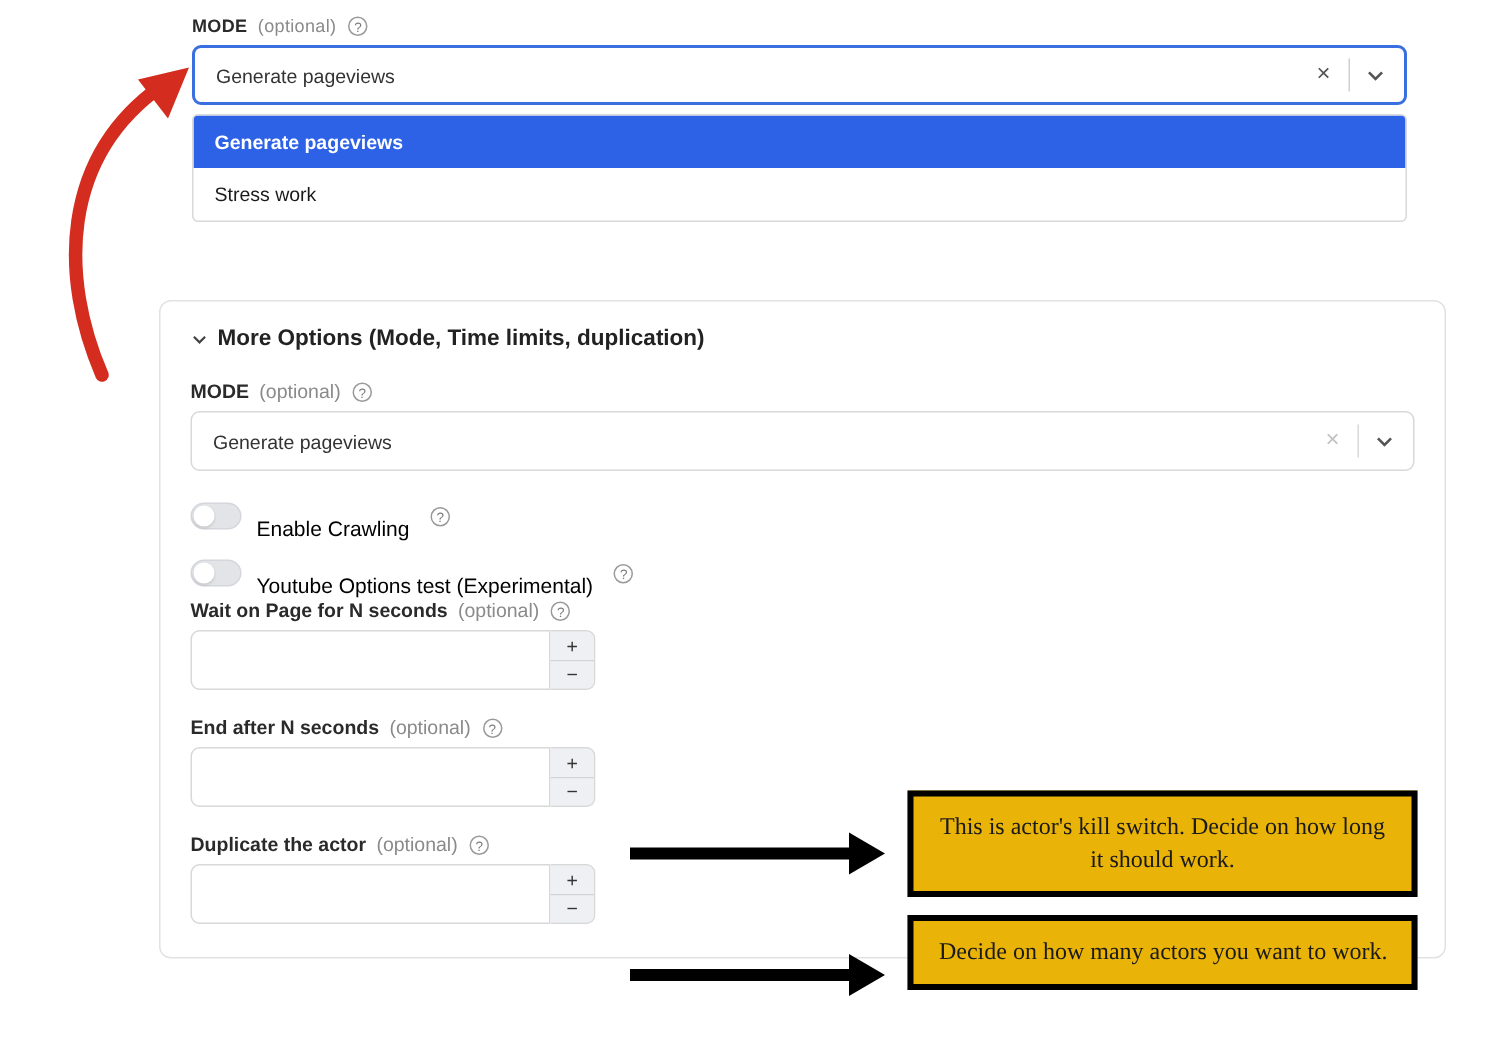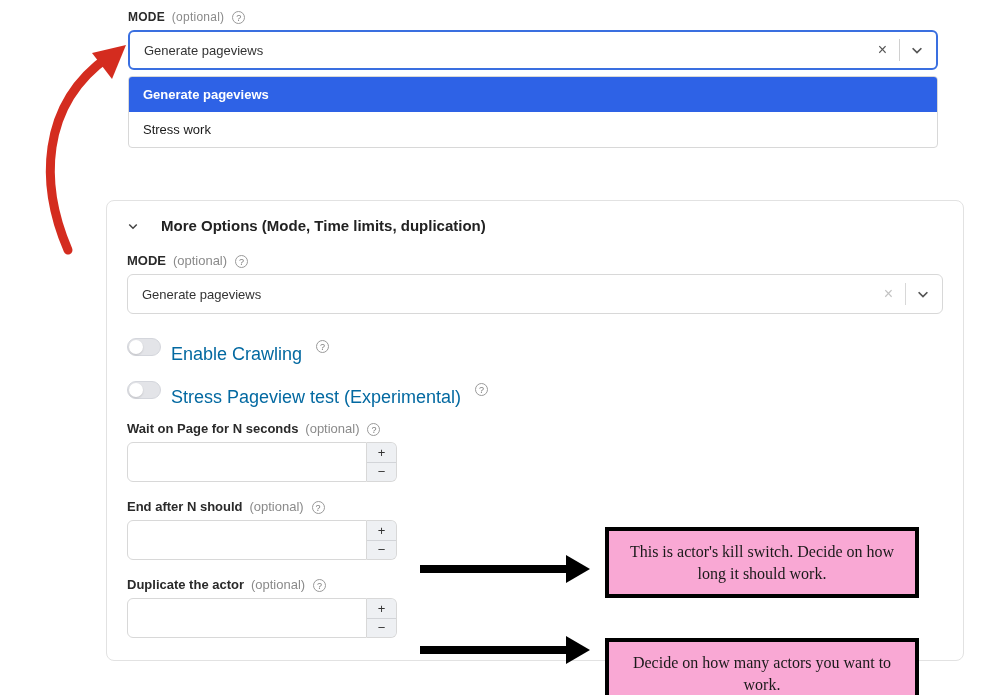--- a/index.html
+++ b/index.html
@@ -63,21 +63,21 @@
   }
 
   
   .card {
     position: absolute; left: 106px; top: 200px; width: 858px;
     border: 1px solid #e2e2e2; border-radius: 8px;
     padding: 16px 20px 22px 20px;
     background: #fff;
   }
   .section-header {
-    display: flex; align-items: center; gap: 22px;
+    display: flex; align-items: center; gap: 6px;
     font-weight: 700; font-size: 15px; color: #222;
     cursor: pointer; margin-bottom: 18px;
   }
   .section-header .chev-sm { color: #444; }
 
   .inner-label { font-size: 13px; font-weight: 700; color: #2a2a2a; }
   .inner-label .optional { font-weight: 400; color: #8a8a8a; margin-left: 3px; }
 
   .inner-select {
     margin-top: 6px;
@@ -100,21 +100,21 @@
     width: 34px; height: 18px; border-radius: 9px;
     background: #e3e4e8; position: relative; cursor: pointer;
     border: 1px solid #d4d6dc;
     flex-shrink: 0;
   }
   .toggle::after {
     content: ""; position: absolute; left: 1px; top: 1px;
     width: 14px; height: 14px; background: #fff;
     border-radius: 50%; box-shadow: 0 1px 2px rgba(0,0,0,.15);
   }
-  .toggle-label { font-size: 18px; color: #0369a1; margin-top: 16px; }
+  .toggle-label { font-size: 14px; color: #000000; margin-top: 16px; }
 
   .toggles-group { margin-top: 14px; }
 
   .num-field { margin-top: 8px; }
   .num-row { display: flex; align-items: stretch; margin-top: 6px; }
   .num-input {
     border: 1px solid #d8d8d8; border-radius: 6px 0 0 6px;
     height: 40px; width: 240px; padding: 0 10px;
     font-size: 13px; background: #fff;
   }
@@ -128,29 +128,29 @@
     flex: 1; border: none; background: #eef0f3;
     font-size: 13px; line-height: 1; cursor: pointer; color: #333;
     padding: 0;
   }
   .stepper button:first-child { border-bottom: 1px solid #d2d4d8; }
 
   
   .callout {
     position: absolute;
     border: 4px solid #000;
-    background: #f9a8d4;
+    background: #eab308;
     padding: 10px 16px;
-    width: 314px;
+    width: 340px;
     font-family: Georgia, "Times New Roman", serif;
     font-size: 16px; line-height: 1.35;
     text-align: center;
   }
   .callout.c1 { left: 605px; top: 527px; }
-  .callout.c2 { left: 605px; top: 638px; }
+  .callout.c2 { left: 605px; top: 610px; text-align: right; }
 
   .black-arrow {
     position: absolute; height: 16px;
     pointer-events: none;
   }
   .black-arrow .shaft {
     position: absolute; left: 0; right: 24px; top: 4px; height: 8px; background: #000;
   }
   .black-arrow .head {
     position: absolute; right: 0; top: -6px;
@@ -222,43 +222,43 @@
     </div>
 
     <div class="toggles-group">
       <div class="toggle-row">
         <div class="toggle"></div>
         <span class="toggle-label">Enable Crawling</span>
         <span class="help-ico">?</span>
       </div>
       <div class="toggle-row">
         <div class="toggle"></div>
-        <span class="toggle-label">Stress Pageview test (Experimental)</span>
-        <span class="help-ico">?</span>
-      </div>
-    </div>
-
-    <div class="num-field" style="margin-top:12px;">
+        <span class="toggle-label">Youtube Options test (Experimental)</span>
+        <span class="help-ico">?</span>
+      </div>
+    </div>
+
+    <div class="num-field" style="margin-top:0;">
       <div>
         <span class="inner-label">Wait on Page for N seconds</span>
         <span class="inner-label"><span class="optional">(optional)</span></span>
         <span class="help-ico">?</span>
       </div>
       <div class="num-row">
         <input class="num-input" value="" style="">
         <div class="stepper">
           <button>+</button>
           <button>−</button>
         </div>
       </div>
     </div>
 
     <div class="num-field" style="margin-top:16px;">
       <div>
-        <span class="inner-label">End after N should</span>
+        <span class="inner-label">End after N seconds</span>
         <span class="inner-label"><span class="optional">(optional)</span></span>
         <span class="help-ico">?</span>
       </div>
       <div class="num-row">
         <input class="num-input" value="" style="">
         <div class="stepper">
           <button>+</button>
           <button>−</button>
         </div>
       </div>

